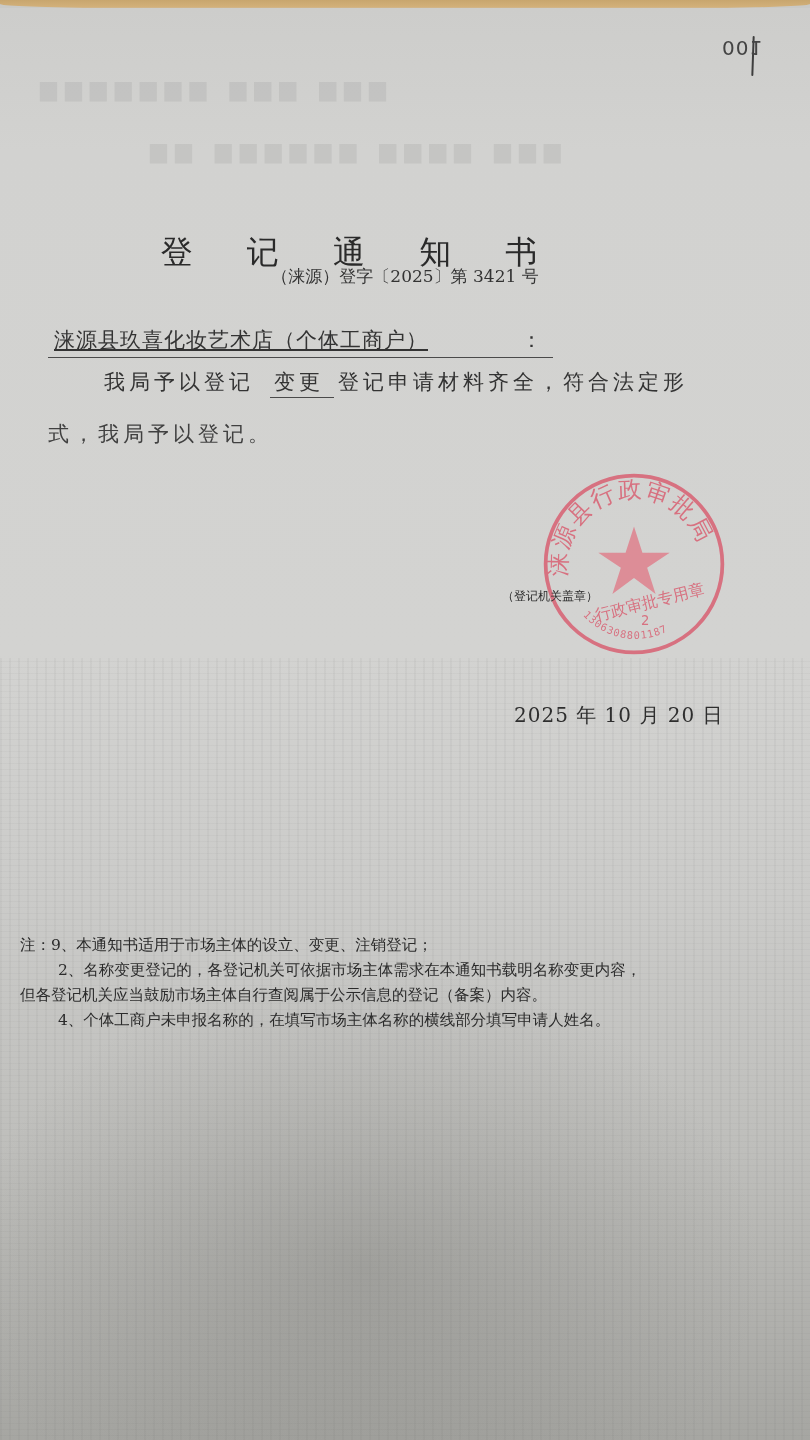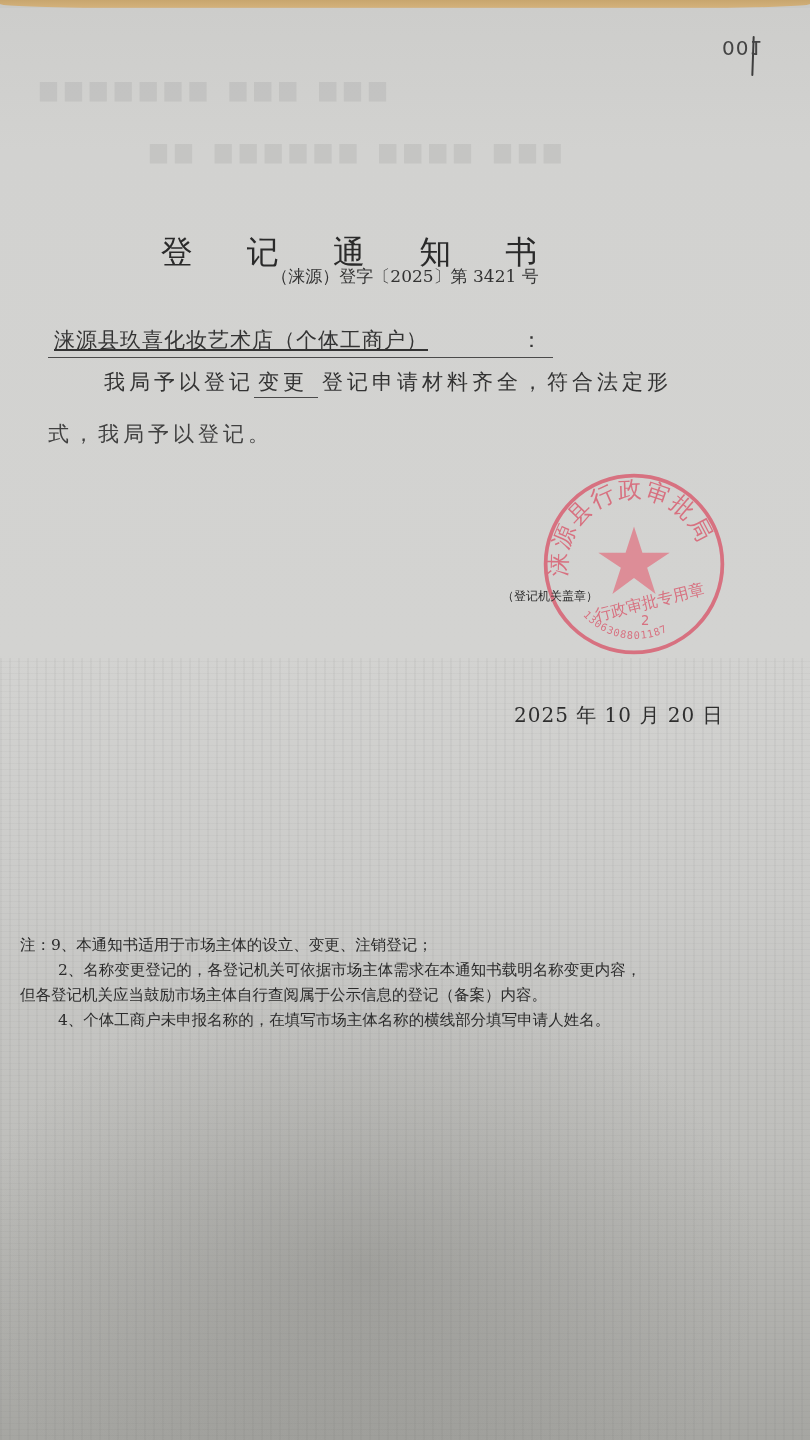--- a/index.html
+++ b/index.html
@@ -61,21 +61,21 @@
       white-space: nowrap;
       text-decoration: underline;
     }
     .recipient .colon { position: absolute; right: 10px; top: 0; }
     .body-line1 {
       position: absolute; left: 104px; top: 368px;
       font-size: 21px; letter-spacing: 4px; color: #333; white-space: nowrap;
     }
     .fill {
       display: inline-block; border-bottom: 1.5px solid #4a4a4a;
-      padding: 0 10px 1px 4px; margin: 0 4px 0 0;
+      padding: 0 10px 1px 4px; margin: 0 4px 0 16px;
     }
     .body-line2 {
       position: absolute; left: 48px; top: 420px;
       font-size: 21px; letter-spacing: 4px; color: #404040; white-space: nowrap;
     }
     .stamp {
       position: absolute; left: 540px; top: 470px; width: 188px; height: 188px;
     }
     .seal-label {
       position: absolute; left: 502px; top: 568px;

